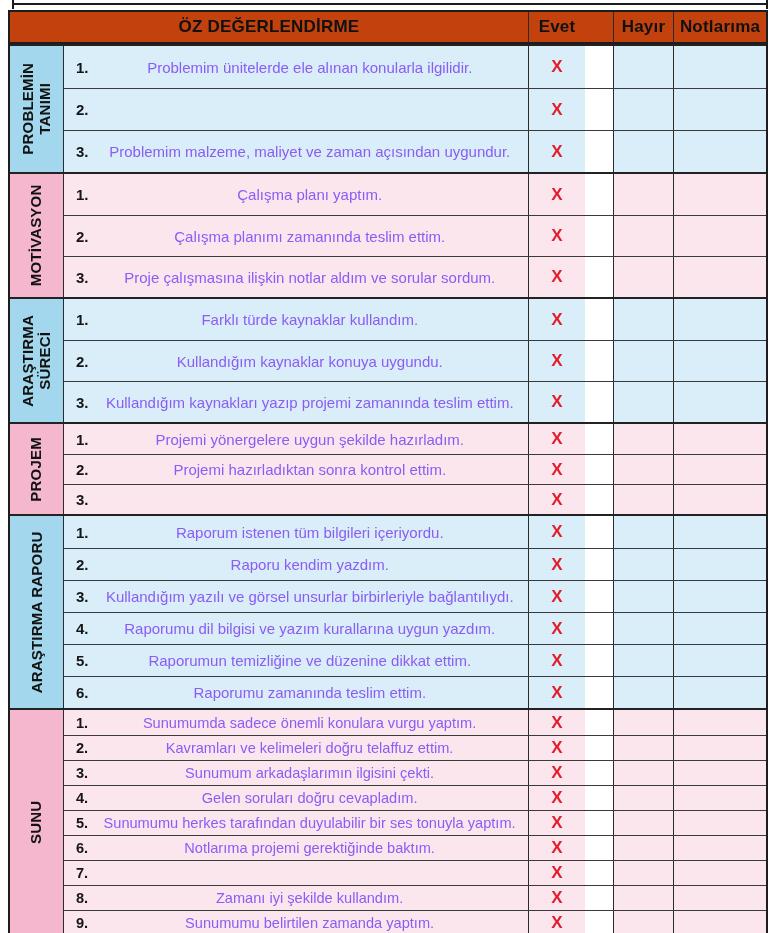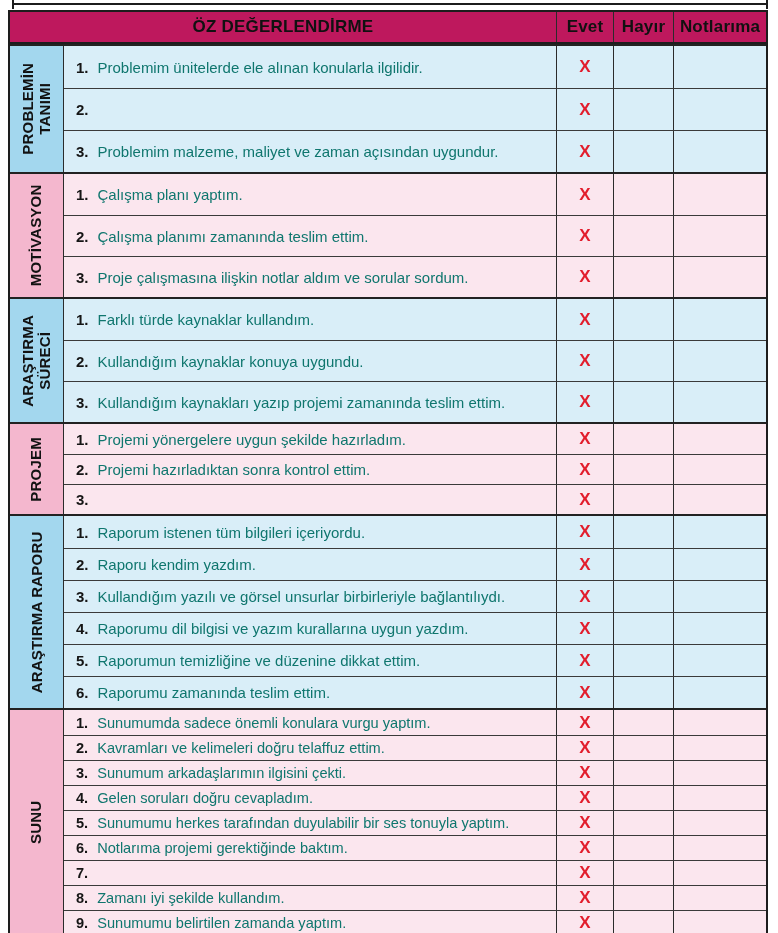--- a/index.html
+++ b/index.html
@@ -18,25 +18,25 @@
   .tbl{
     position:absolute;left:8px;top:10px;width:760px;
     border:2px solid #1d1d1d;
     box-sizing:border-box;
     background:#fff;
   }
   .row{display:flex;align-items:stretch;box-sizing:border-box;}
   .cell{box-sizing:border-box;display:flex;align-items:center;}
 
   
-  .hdr{height:32px;border-bottom:2px solid #1d1d1d;background:#be185d;}
+  .hdr{height:32px;border-bottom:2px solid #1d1d1d;background:#c2410c;}
   .hdr .cell{justify-content:center;font-weight:bold;font-size:17px;color:#111;letter-spacing:.2px;}
   .c-title{flex:1;}
   .c-evet{width:57px;border-left:1.8px solid #2b2b2b;}
-  .c-hayir{width:60px;border-left:1.8px solid #2b2b2b;}
+  .c-hayir{width:60px;border-left:1.8px solid #2b2b2b;margin-left:28px;}
   .c-acik{width:93px;border-left:1.8px solid #2b2b2b;}
 
   
   .group{display:flex;align-items:stretch;border-top:2px solid #222;}
   .glabel{
     width:54px;box-sizing:border-box;
     border-right:1.8px solid #2b2b2b;
     display:flex;align-items:center;justify-content:center;
     overflow:visible;
   }
@@ -45,21 +45,21 @@
     white-space:pre;text-align:center;
     font-weight:bold;font-size:15px;line-height:1.12;color:#121212;
     letter-spacing:.2px;
   }
   .gitems{flex:1;display:flex;flex-direction:column;min-width:0;}
   .irow{display:flex;align-items:stretch;box-sizing:border-box;}
   .irow + .irow{border-top:1.6px solid #3a3a3a;}
 
   .c-item{flex:1;padding:0 6px 0 12px;min-width:0;}
   .num{font-weight:bold;color:#151515;font-size:15px;margin-right:9px;flex:0 0 auto;}
-  .txt{color:#0f766e;font-size:15px;flex:1;min-width:0;}
+  .txt{color:#8b5cf6;font-size:15px;flex:1;min-width:0;text-align:center;}
   .xmark{
     width:100%;text-align:center;
     font-weight:800;font-size:17px;color:#e21d2c;
     font-family:"Liberation Sans", sans-serif;
   }
 
   
   .tone-blue .glabel{background:#a3d7ee;}
   .tone-blue .c-item,.tone-blue .c-evet,.tone-blue .c-hayir,.tone-blue .c-acik{background:#d9eef8;}
   .tone-pink .glabel{background:#f4b7ce;}

